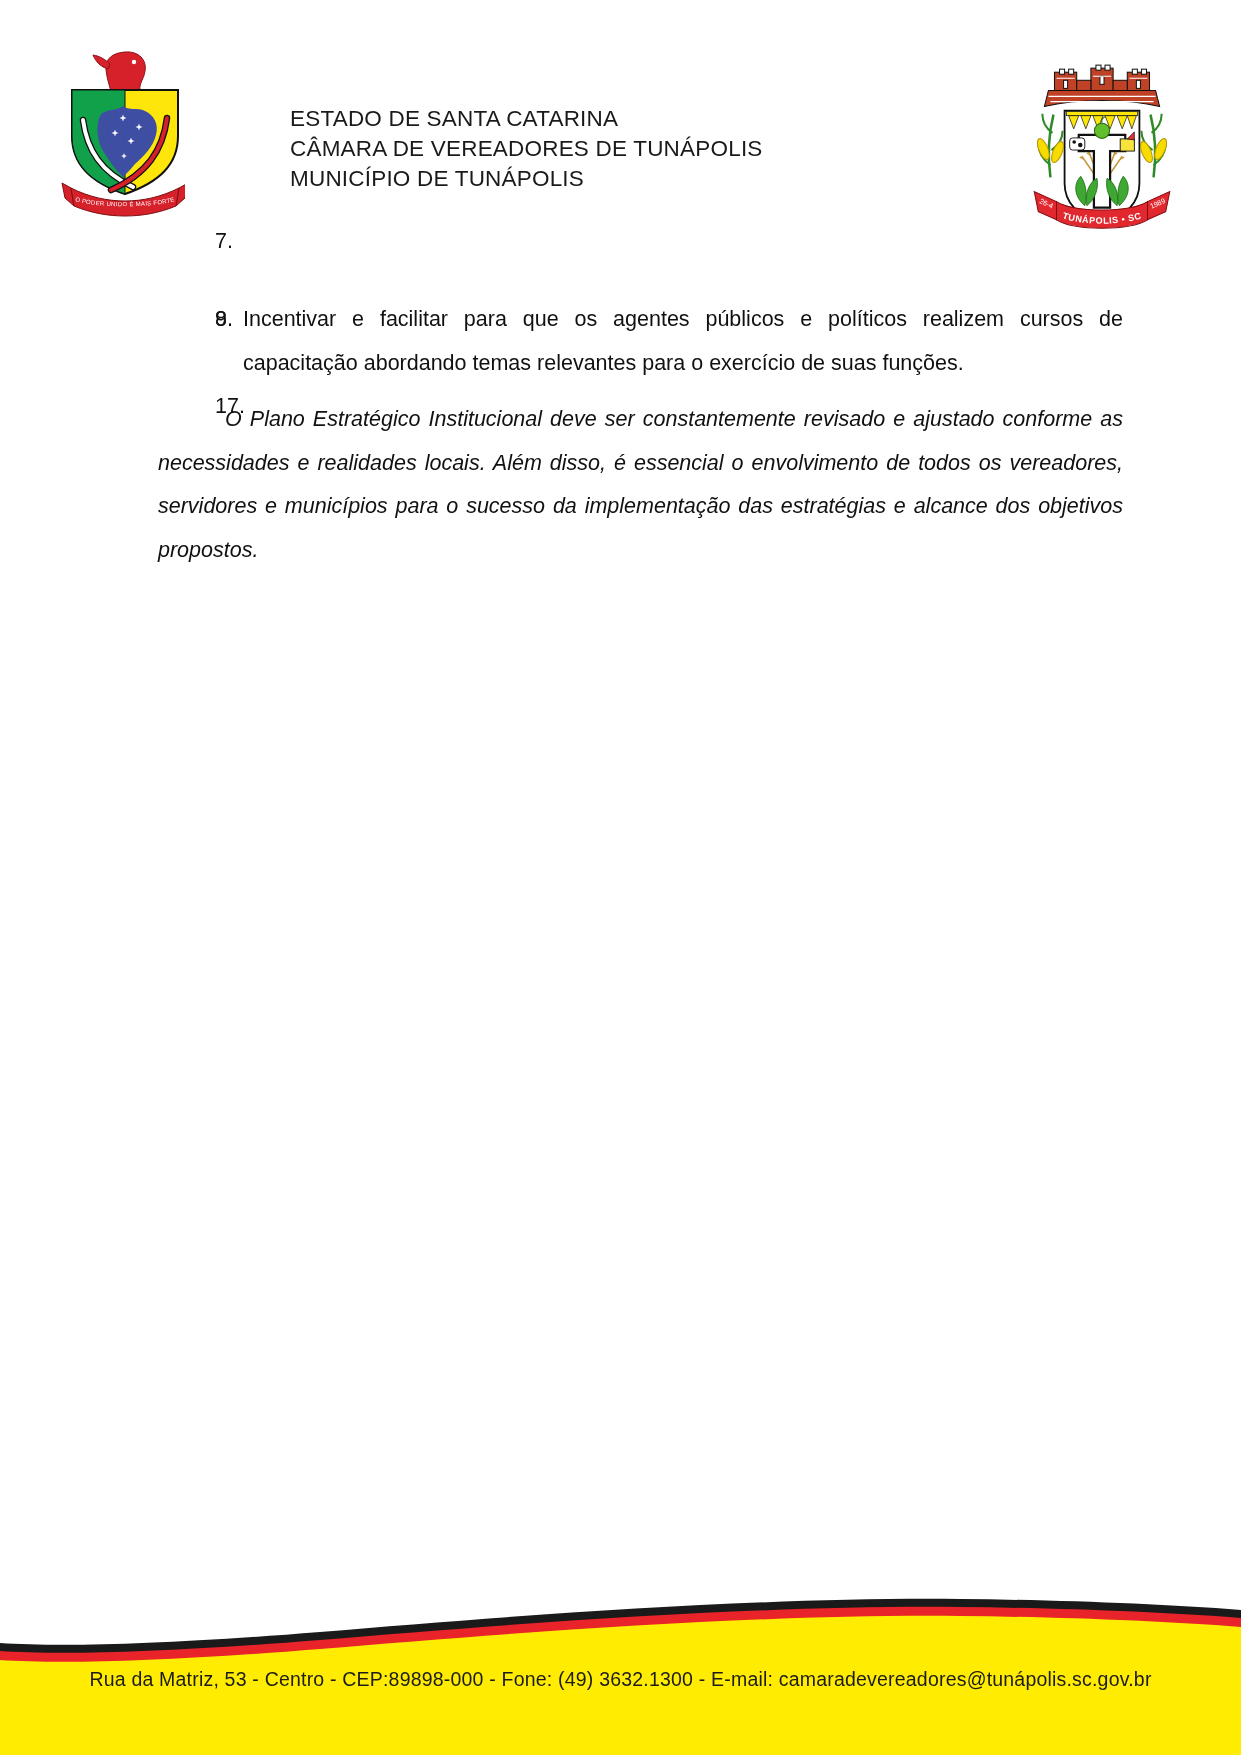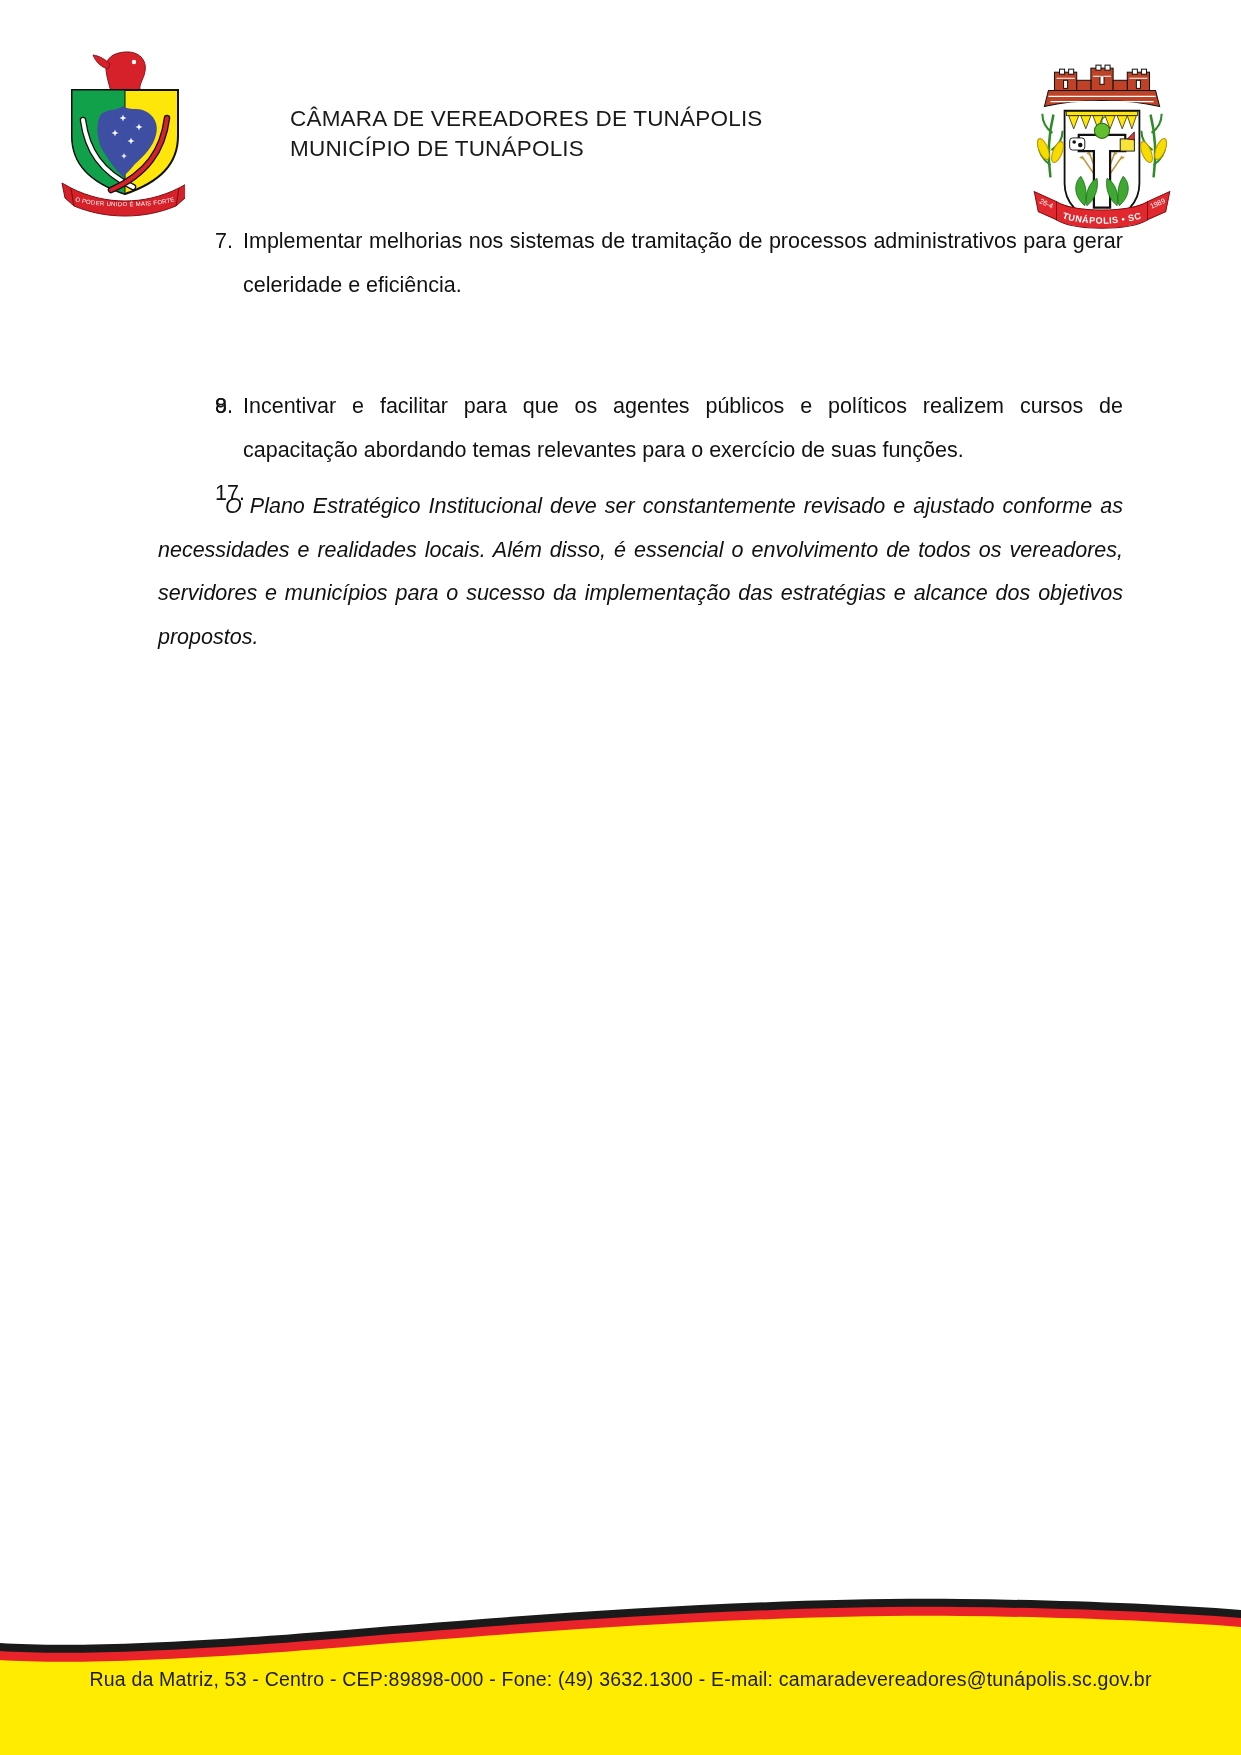--- a/index.html
+++ b/index.html
@@ -165,28 +165,28 @@
         </defs>
       <text font-size="9" font-weight="bold" fill="#ffffff" font-family="Liberation Sans, sans-serif" letter-spacing="0.5">
         <textPath href="#ribbonArc" startOffset="50%" text-anchor="middle">TUNÁPOLIS • SC</textPath>
       </text>
       <text x="0" y="0" transform="translate(19,150) rotate(24)" font-size="7" fill="#ffffff" text-anchor="middle" font-family="Liberation Sans, sans-serif">26-4</text>
       <text x="0" y="0" transform="translate(131,150) rotate(-24)" font-size="7" fill="#ffffff" text-anchor="middle" font-family="Liberation Sans, sans-serif">1989</text>
     </g>
   </svg>
 
   <div class="header-text">
+    <div>ESTADO DE SANTA CATARINA</div>
     <div>CÂMARA DE VEREADORES DE TUNÁPOLIS</div>
     <div>MUNICÍPIO DE TUNÁPOLIS</div>
   </div>
 
   <div class="content">
     <div class="item gap-after">
       <span class="num">7.</span>
-      <span>Implementar melhorias nos sistemas de tramitação de processos administrativos para gerar celeridade e eficiência.</span>
     </div>
     <div class="item">
       <span class="num">8.</span>
     </div>
     <div class="item">
       <span class="num">9.</span>
       <span>Incentivar e facilitar para que os agentes públicos e políticos realizem cursos de capacitação abordando temas relevantes para o exercício de suas funções.</span>
     </div>
     <div class="item">
       <span class="num">17.</span>

